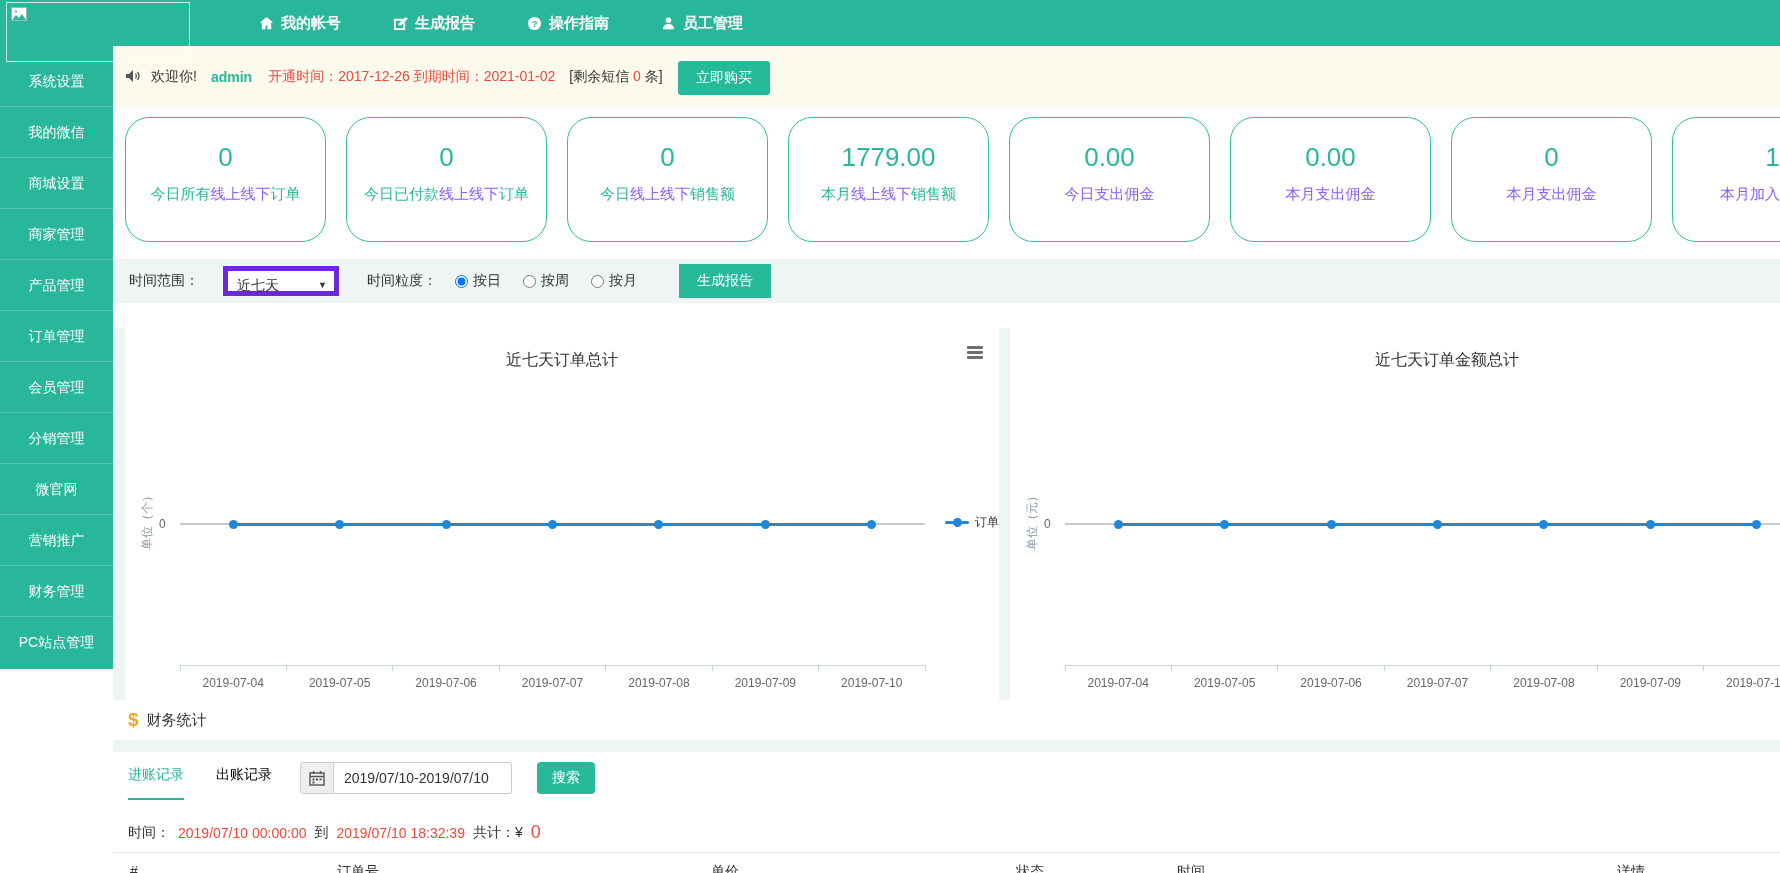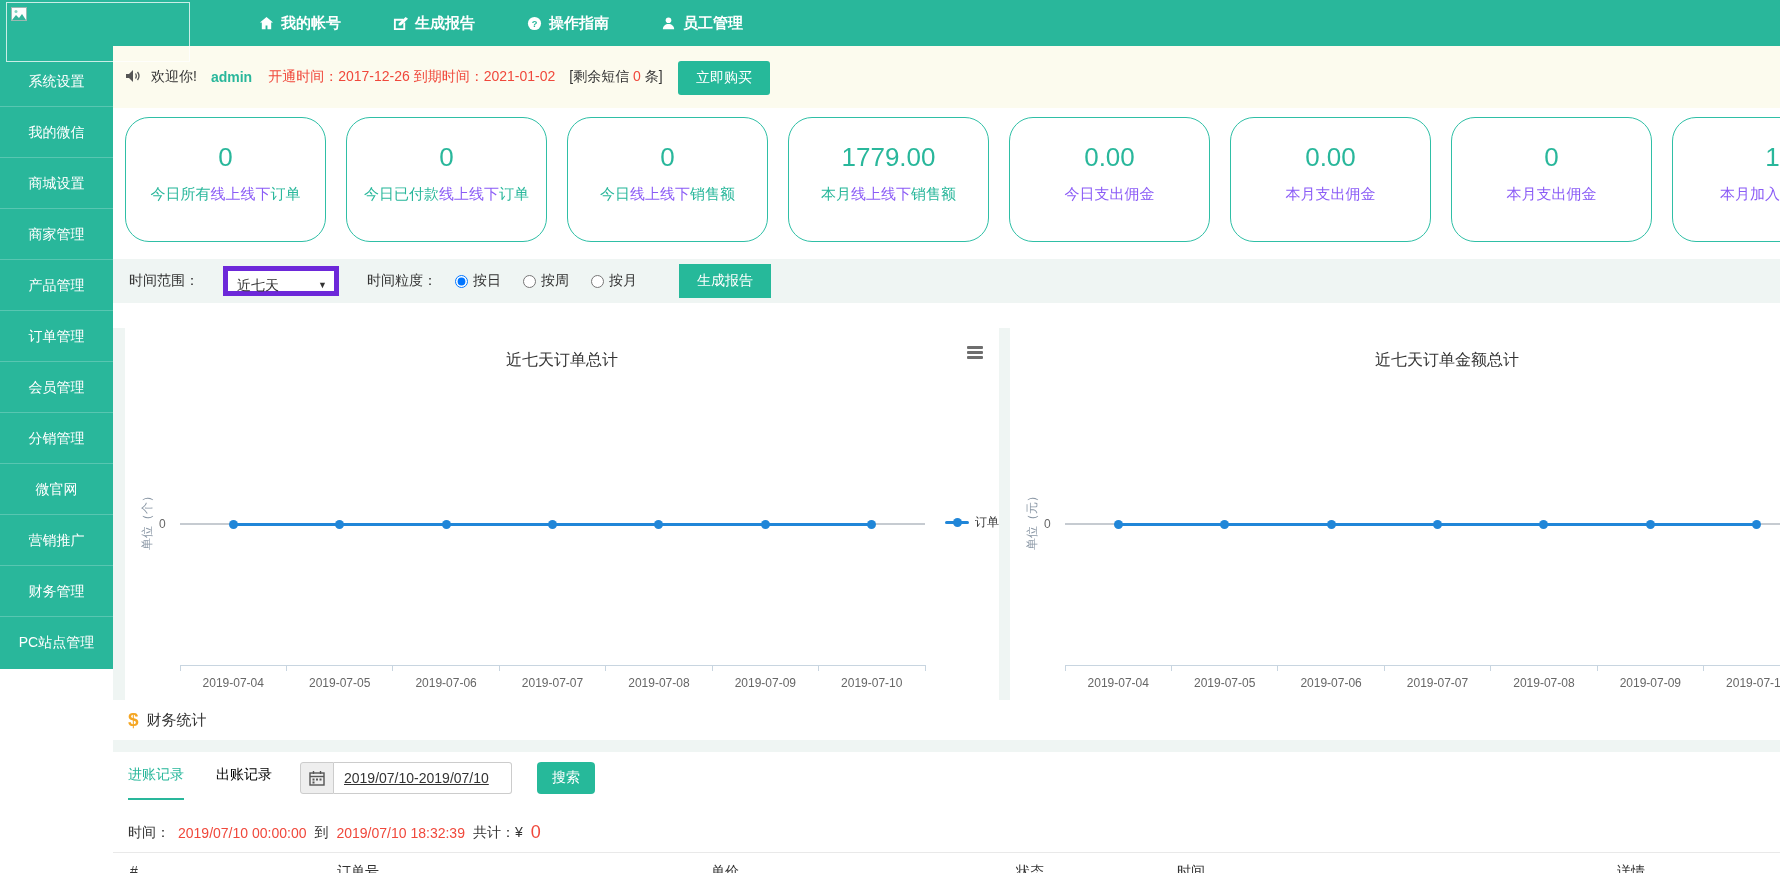--- a/index.html
+++ b/index.html
@@ -57,40 +57,40 @@
   .toolbox{position:absolute;right:16px;top:18px;width:16px;cursor:pointer;}
   .toolbox i{display:block;height:2.5px;background:#6e6e6e;margin-bottom:2.5px;border-radius:1px;}
   .y-unit{position:absolute;left:22px;top:192px;transform:translate(-50%,-50%) rotate(-90deg);white-space:nowrap;font-size:12px;color:#8a97a5;}
   .y-zero{position:absolute;left:34px;top:196px;transform:translateY(-50%);font-size:12px;color:#666;}
   .plot{position:absolute;left:55px;top:0;width:745px;height:372px;}
   .zero-line{position:absolute;left:0;right:0;top:196px;height:2px;margin-top:-1px;background:#c6cbd1;}
   .series-line{position:absolute;left:calc(100%/14);right:calc(100%/14);top:196px;height:3px;margin-top:-1.5px;background:#2086d8;border-radius:2px;}
   .dot{position:absolute;top:196px;width:9px;height:9px;margin:-4.5px 0 0 -4.5px;border-radius:50%;background:#2086d8;}
   .x-axis-line{position:absolute;left:0;right:0;top:337px;height:1px;background:#c8d5e0;}
   .xtick{position:absolute;top:337px;width:1px;height:6px;background:#c8d5e0;margin-left:-0.5px;}
-  .x-labels{position:absolute;left:0;right:0;top:348px;display:flex;justify-content:center;}
+  .x-labels{position:absolute;left:0;right:0;top:348px;display:flex;}
   .xlab{flex:1;text-align:center;font-size:12px;color:#666;}
   .legend{position:absolute;left:820px;top:186px;display:flex;align-items:center;gap:6px;cursor:pointer;}
   .legend .mark{position:relative;width:24px;height:9px;}
   .legend .mark::before{content:"";position:absolute;left:0;right:0;top:3px;height:3px;background:#2086d8;border-radius:2px;}
   .legend .mark::after{content:"";position:absolute;left:8px;top:0;width:9px;height:9px;border-radius:50%;background:#2086d8;}
   .legend .txt{font-size:12px;color:#333;}
 
   
   #finance-bar{position:absolute;left:113px;top:700px;right:0;height:40px;background:#fff;display:flex;align-items:center;padding-left:15px;box-sizing:border-box;}
   #finance-bar .dollar{color:#f5a623;font-size:19px;font-weight:bold;margin-right:8px;}
   #finance-bar .ftitle{font-size:15px;color:#333;}
   #finance-gap{position:absolute;left:113px;top:740px;right:0;height:12px;background:#eff5f3;}
   #bottom-section{position:absolute;left:113px;top:752px;right:0;bottom:0;background:#fff;}
   .tab{position:absolute;top:14px;font-size:14px;cursor:pointer;padding-bottom:14px;}
   #tab-in{left:15px;color:#29b79b;border-bottom:2px solid #29b79b;}
   #tab-out{left:103px;color:#000000;}
   .date-group{position:absolute;left:187px;top:10px;height:32px;display:flex;}
   .date-addon{width:34px;height:32px;background:#eee;border:1px solid #ccc;box-sizing:border-box;display:flex;align-items:center;justify-content:center;border-radius:3px 0 0 3px;}
-  #date-input{width:178px;height:32px;border:1px solid #ccc;border-left:none;box-sizing:border-box;padding:0 10px;font-size:14px;color:#333;font-family:inherit;border-radius:0 3px 3px 0;outline:none;text-decoration:underline;}
+  #date-input{width:178px;height:32px;border:1px solid #ccc;border-left:none;box-sizing:border-box;padding:0 10px;font-size:14px;color:#333;font-family:inherit;border-radius:0 3px 3px 0;outline:none;}
   #search-btn{position:absolute;left:424px;top:10px;height:32px;background:#26b99a;color:#fff;border:none;font-size:14px;padding:0 15px;border-radius:4px;cursor:pointer;font-family:inherit;}
   #time-row{position:absolute;left:15px;top:70px;font-size:14px;color:#333;display:flex;align-items:center;gap:8px;}
   #time-row .red{color:#f0483b;}
   #time-row .big{font-size:18px;}
   #grid-header{position:absolute;left:0;top:100px;right:0;height:60px;border-top:1px solid #e9e9e9;}
   #grid-header span{position:absolute;top:10px;font-size:14px;color:#333;}
 </style>
 </head>
 <body>
 

